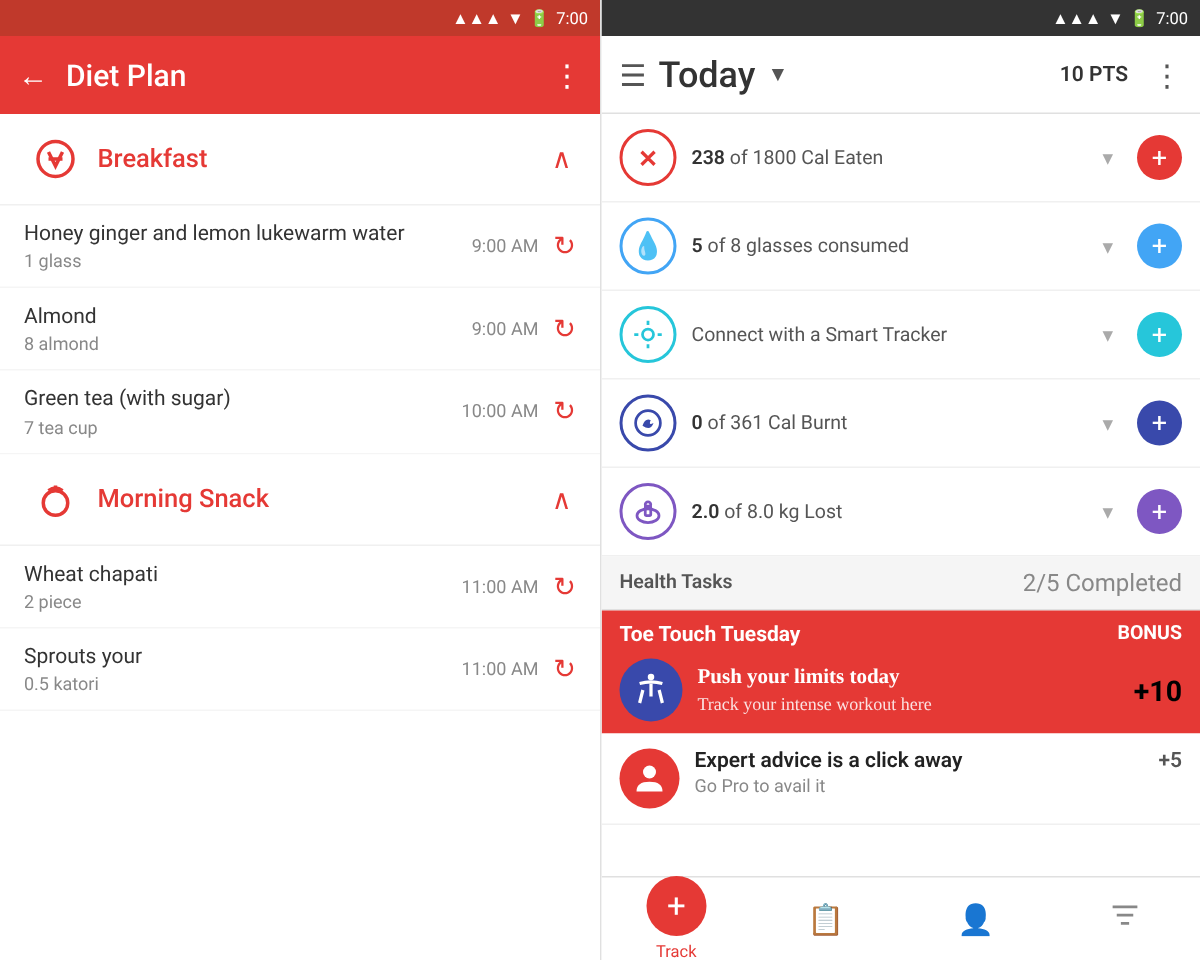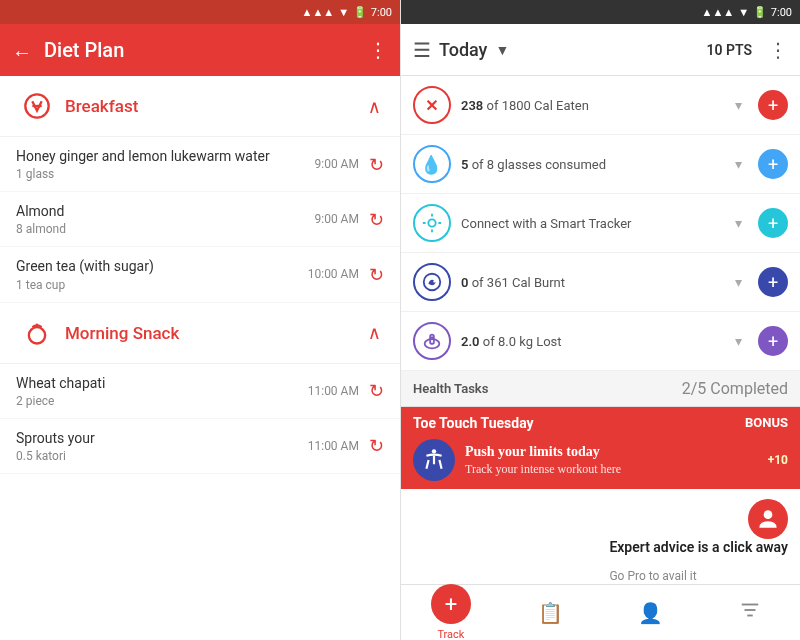--- a/index.html
+++ b/index.html
@@ -156,21 +156,21 @@
       padding: 0 12px;
       gap: 8px;
       border-bottom: 1px solid #e0e0e0;
     }
     .hamburger-icon {
       color: #555;
       font-size: 20px;
       cursor: pointer;
     }
     .today-label {
-      font-size: 18px;
+      font-size: 24px;
       font-weight: 500;
       color: #333;
       text-align: right;
     }
     .dropdown-icon {
       color: #555;
       font-size: 14px;
       cursor: pointer;
     }
     .pts-label {
@@ -262,25 +262,25 @@
       font-weight: 600;
       color: #555;
     }
     .health-tasks-count {
       font-size: 16px;
       color: #888;
     }
 
     .task-item {
       display: flex;
-      align-items: flex-end;
+      align-items: flex-start;
       padding: 10px 12px;
       background: #fff;
       border-bottom: 1px solid #f0f0f0;
-      flex-direction: column;
+      gap: 10px;
     }
     .task-avatar {
       width: 40px;
       height: 40px;
       border-radius: 50%;
       background: #3949ab;
       display: flex;
       align-items: center;
       justify-content: center;
       color: #fff;
@@ -292,21 +292,21 @@
       flex: 1;
     }
     .task-name {
       font-size: 14px;
       font-weight: 600;
       color: #222;
     }
     .task-sub {
       font-size: 12px;
       color: #888;
-      margin-top: 14px;
+      margin-top: 2px;
     }
     .task-pts {
       font-size: 14px;
       font-weight: 600;
       color: #555;
     }
 
     
     .bottom-nav {
       height: 56px;
@@ -394,21 +394,21 @@
         <div class="food-item-name">Almond</div>
         <div class="food-item-qty">8 almond</div>
       </div>
       <span class="food-item-time">9:00 AM</span>
       <span class="refresh-icon">↻</span>
     </div>
 
     <div class="food-item">
       <div class="food-item-info">
         <div class="food-item-name">Green tea (with sugar)</div>
-        <div class="food-item-qty">1 tea cup</div>
+        <div class="food-item-qty">7 tea cup</div>
       </div>
       <span class="food-item-time">10:00 AM</span>
       <span class="refresh-icon">↻</span>
     </div>
 
     <div class="section-header">
       <div class="section-icon">
         <svg width="28" height="28" viewBox="0 0 24 24" fill="none">
           <circle cx="12" cy="14" r="7" stroke="#e53935" stroke-width="2"></circle>
           <path d="M8 7 Q12 4 16 7" stroke="#e53935" stroke-width="2" fill="none"></path>
@@ -543,21 +543,21 @@
           <svg width="26" height="26" viewBox="0 0 24 24" fill="white">
             <circle cx="12" cy="4" r="2"></circle>
             <path d="M5 8 Q12 6 19 8" stroke="white" stroke-width="2" fill="none"></path>
             <path d="M7 12 L5 20 M17 12 L19 20 M12 8 L12 16" stroke="white" stroke-width="2" fill="none"></path>
           </svg>
         </div>
         <div style="flex:1;font-family:Liberation Serif, serif;">
           <div style="color:#fff;font-size:14px;font-weight:600;">Push your limits today</div>
           <div style="color:rgba(255,255,255,0.85);font-size:12px;margin-top:2px;">Track your intense workout here</div>
         </div>
-        <span style="color:#fef9c3;font-size:12px;font-weight:700;">+10</span>
+        <span style="color:#000000;font-size:19px;font-weight:700;">+10</span>
       </div>
     </div>
 
     <div class="task-item">
       <div class="task-avatar" style="background:#e53935;">
         <svg width="26" height="26" viewBox="0 0 24 24" fill="white">
           <circle cx="12" cy="8" r="4"></circle>
           <path d="M4 20 Q4 14 12 14 Q20 14 20 20" fill="white"></path>
         </svg>
       </div>

